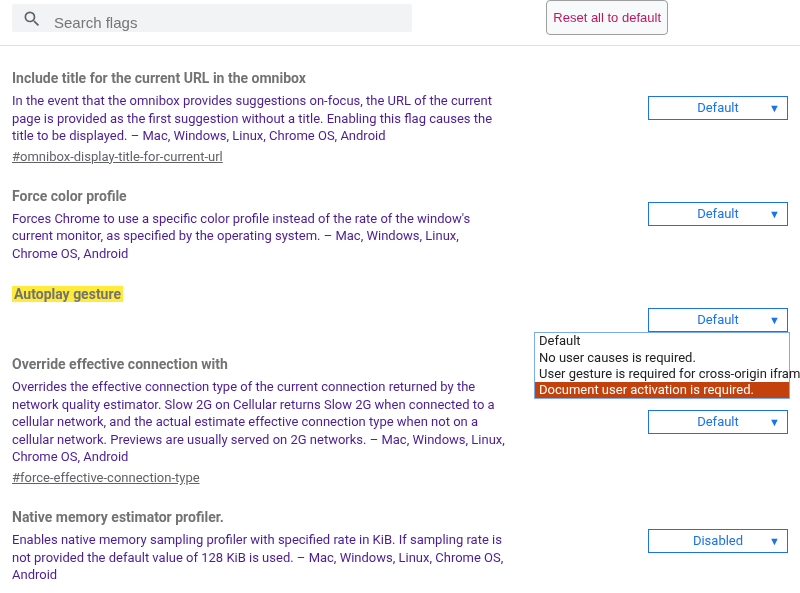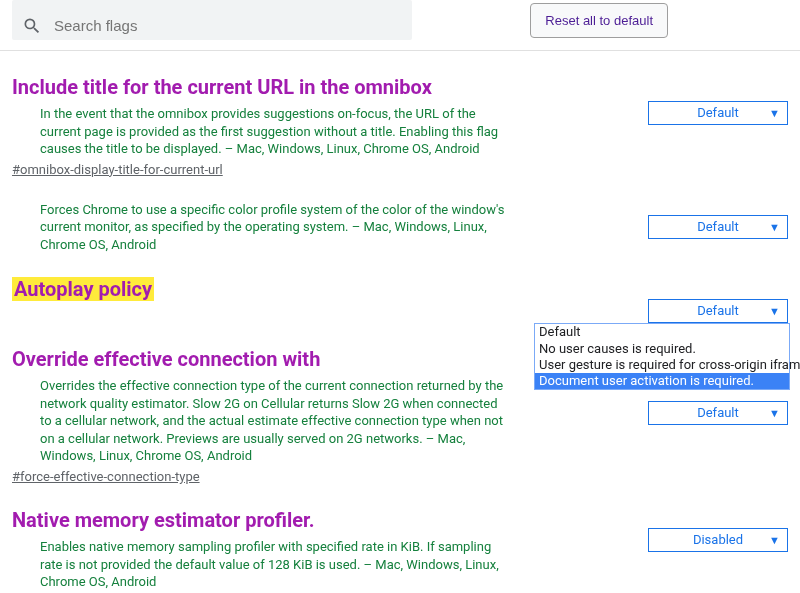--- a/index.html
+++ b/index.html
@@ -13,48 +13,48 @@
   }
   .topbar {
     display: flex;
     align-items: center;
     justify-content: space-between;
     padding: 0 12px 10px 12px;
     border-bottom: 1px solid #e0e0e0;
   }
   .search-wrap {
     display: flex;
-    align-items: flex-start;
+    align-items: flex-end;
     background: #f1f3f4;
     width: 400px;
-    height: 40px;
-    padding: 16px 10px;
+    height: 28px;
+    padding: 0 10px;
     border-radius: 2px;
   }
   .search-wrap svg {
     width: 20px;
     height: 20px;
     fill: #5f6368;
   }
   .search-input {
     border: none;
     background: transparent;
     outline: none;
     font-size: 15px;
     color: #5f6368;
     margin-left: 10px;
     width: 100%;
   }
   .reset-btn {
     background: #f8f9fa;
     border: 1px solid #9e9e9e;
     border-radius: 4px;
-    padding: 9px 14px;
-    font-size: 13px;
-    color: #4c1d95;
+    padding: 9px 6px;
+    font-size: 13px;
+    color: #be185d;
     cursor: pointer;
     margin-right: 120px;
   }
   .content {
     padding: 0 12px 16px 12px;
   }
   .flag {
     padding-top: 24px;
     display: flex;
     align-items: flex-start;
@@ -67,29 +67,28 @@
   }
   .flag-right {
     width: 150px;
     margin-left: auto;
     display: flex;
     justify-content: flex-end;
     position: relative;
   }
   .flag-title {
     font-weight: 700;
-    font-size: 20px;
-    color: #a21caf;
+    font-size: 14px;
+    color: #737373;
     margin-bottom: 6px;
   }
   .flag-desc {
-    color: #15803d;
+    color: #4c1d95;
     font-size: 13px;
     line-height: 1.35;
-    margin-left: 28px;
   }
   .flag-hash {
     margin-top: 4px;
   }
   .flag-hash a {
     color: #5f6368;
     text-decoration: underline;
     font-size: 13px;
     margin-top: 48px;
   }
@@ -135,21 +134,21 @@
     line-height: 1.25;
     z-index: 10;
   }
   .dropdown-item {
     padding: 0 4px;
     color: #202124;
     white-space: nowrap;
     cursor: pointer;
   }
   .dropdown-item.selected {
-    background: #3b82f6;
+    background: #c2410c;
     color: #fff;
   }
   .pad-right-offset {
     margin-top: 26px;
   }
   .pad-right-offset2 {
     margin-top: 54px;
   }
 </style>
 </head>
@@ -178,33 +177,34 @@
     <div class="flag-right pad-right-offset">
       <div class="select">
         <div class="select-display">Default</div>
         <span class="select-arrow">▼</span>
       </div>
     </div>
   </div>
 
   <div class="flag">
     <div class="flag-left">
-      <div class="flag-desc">Forces Chrome to use a specific color profile system of the color of the window's current monitor, as specified by the operating system. – Mac, Windows, Linux, Chrome OS, Android</div>
+      <div class="flag-title">Force color profile</div>
+      <div class="flag-desc">Forces Chrome to use a specific color profile instead of the rate of the window's current monitor, as specified by the operating system. – Mac, Windows, Linux, Chrome OS, Android</div>
     </div>
     <div class="flag-right" style="margin-top:14px;">
       <div class="select">
         <div class="select-display">Default</div>
         <span class="select-arrow">▼</span>
       </div>
     </div>
   </div>
 
   <div class="flag">
     <div class="flag-left">
-      <div class="flag-title"><span class="highlight">Autoplay policy</span></div>
+      <div class="flag-title"><span class="highlight">Autoplay gesture</span></div>
     </div>
     <div class="flag-right" style="margin-top:22px;">
       <div class="select">
         <div class="select-display">Default</div>
         <span class="select-arrow">▼</span>
         <div class="dropdown">
           <div class="dropdown-item">Default</div>
           <div class="dropdown-item">No user causes is required.</div>
           <div class="dropdown-item">User gesture is required for cross-origin iframes.</div>
           <div class="dropdown-item selected">Document user activation is required.</div>

